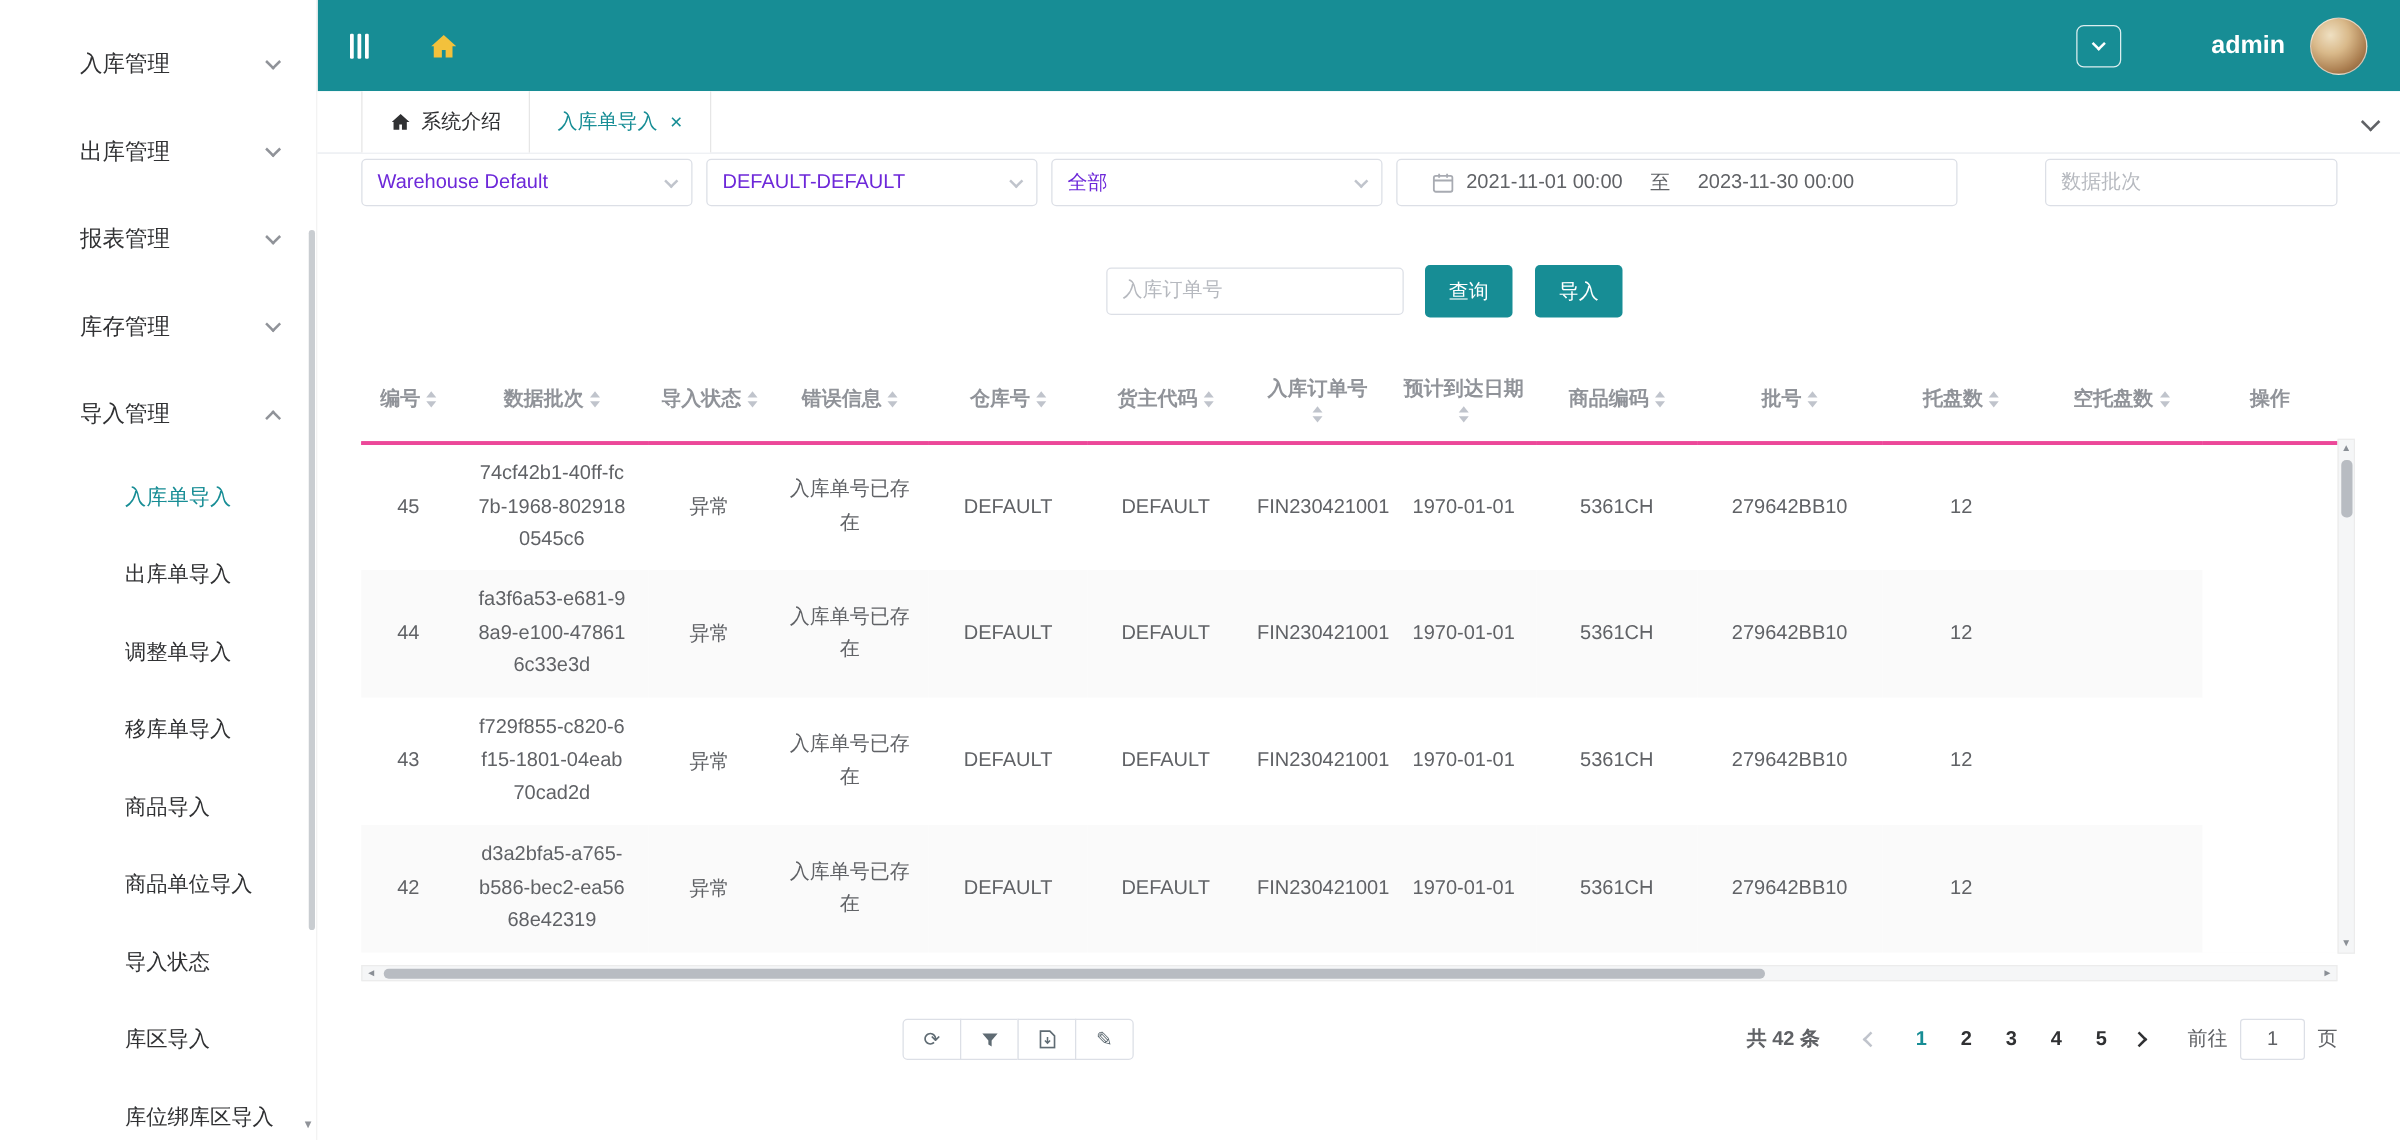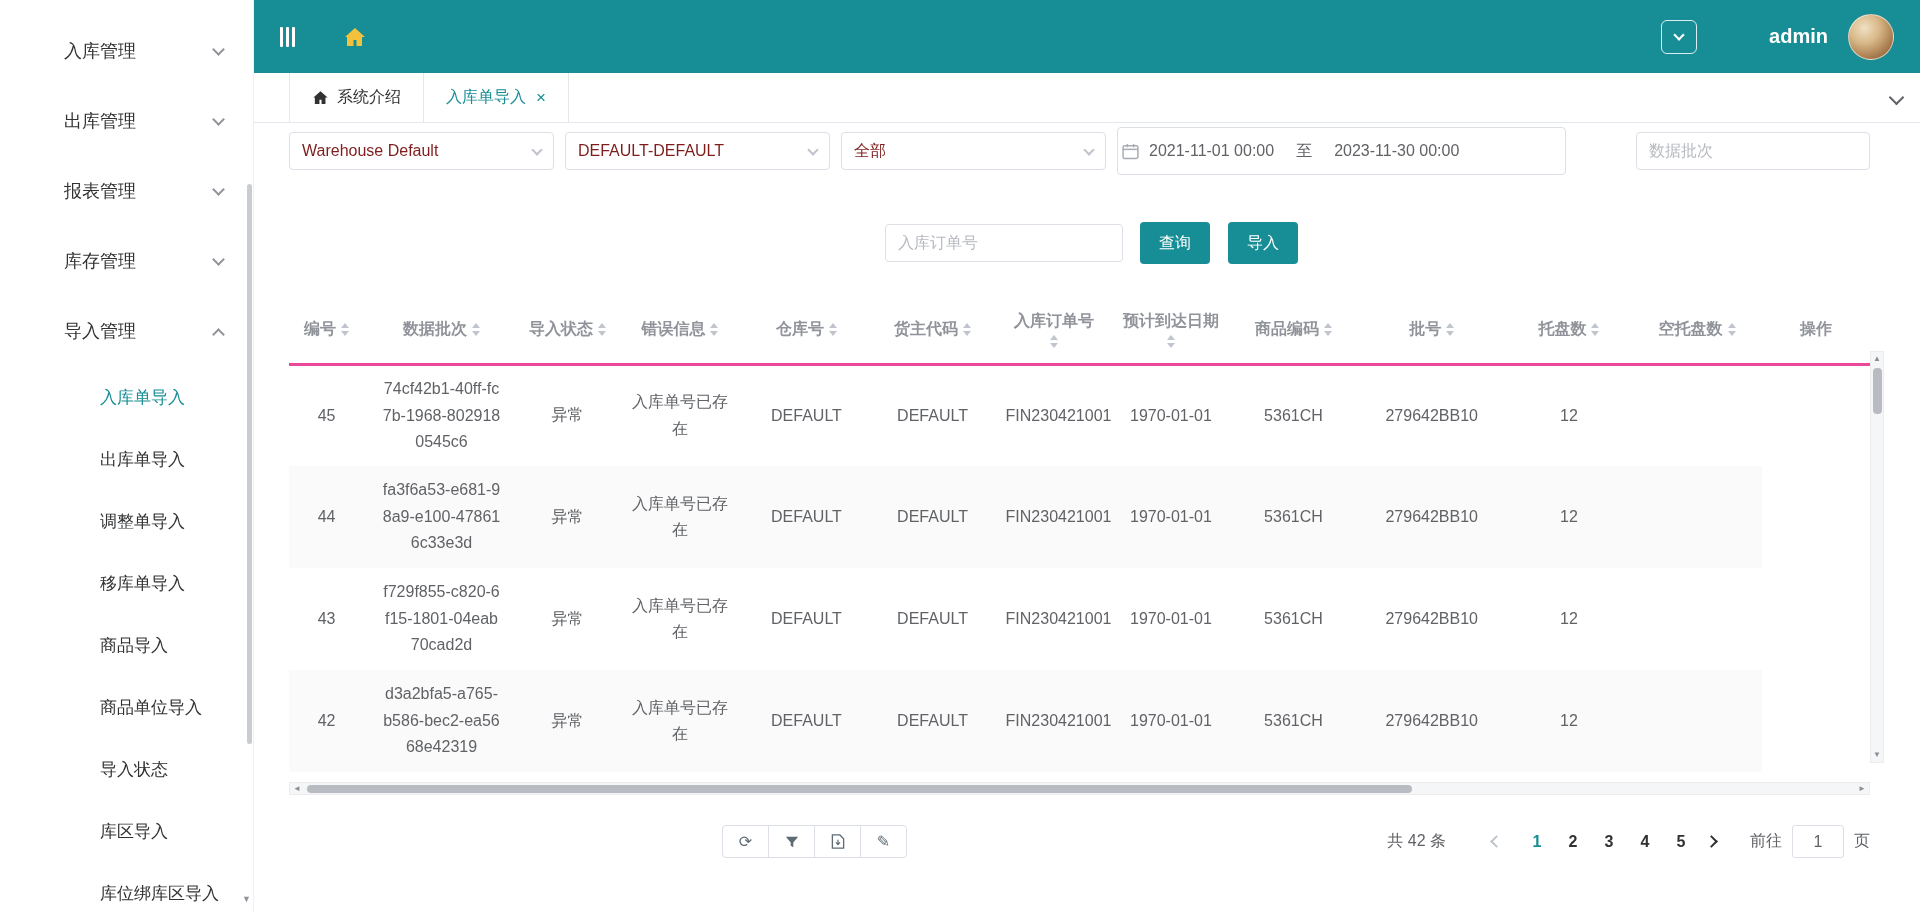--- a/index.html
+++ b/index.html
@@ -49,25 +49,25 @@
   .tab-home { width:17px; height:17px; }
   .tabbar-chev { position:absolute; right:18px; top:19px; width:11px; height:11px;
     border-right:2px solid #606266; border-bottom:2px solid #606266; transform:rotate(45deg); cursor:pointer; }
 
   .content { flex:1; padding:4px 50px 0 35px; position:relative; background:#fff; }
 
   
   .filter-row { display:flex; align-items:center; margin-top:0; }
   .select { width:265px; height:38px; border:1px solid #dcdfe6; border-radius:4px; background:#fff;
     display:flex; align-items:center; justify-content:space-between; padding:0 12px;
-    font-size:16px; color:#7f1d1d; margin-right:11px; cursor:pointer; }
+    font-size:16px; color:#6d28d9; margin-right:11px; cursor:pointer; }
   .sel-chev { width:8px; height:8px; border-right:2px solid #c0c4cc; border-bottom:2px solid #c0c4cc;
     transform:rotate(45deg); margin-top:-3px; }
-  .daterange { width:449px; height:48px; border:1px solid #dcdfe6; border-radius:4px; background:#fff;
-    display:flex; align-items:center; padding:0 4px; font-size:16px; color:#606266; cursor:pointer; }
+  .daterange { width:449px; height:38px; border:1px solid #dcdfe6; border-radius:4px; background:#fff;
+    display:flex; align-items:center; padding:0 28px; font-size:16px; color:#606266; cursor:pointer; }
   .daterange .cal { margin-right:10px; }
   .daterange .sep { margin:0 22px; color:#606266; }
   .txt-input { height:38px; border:1px solid #dcdfe6; border-radius:4px; padding:0 12px;
     font-size:16px; color:#606266; background:#fff; outline:none;
     font-family:"Liberation Sans","DejaVu Sans",sans-serif; }
   .txt-input::placeholder { color:#b6b9bf; }
   .batch-input { width:234px; margin-left:auto; }
 
   
   .action-row { display:flex; align-items:center; margin-top:47px; padding-left:596px; }
@@ -112,21 +112,21 @@
   .footer-row { display:flex; align-items:center; margin-top:30px; }
   .tgroup { display:inline-flex; margin-left:433px; }
   .tbtn { width:47px; height:33px; background:#fff; border:1px solid #dcdfe6; margin-left:-1px;
     display:flex; align-items:center; justify-content:center; cursor:pointer; color:#5f6b73;
     font-size:16px; }
   .tbtn:first-child { border-radius:4px 0 0 4px; margin-left:0; }
   .tbtn:last-child { border-radius:0 4px 4px 0; }
   .tbtn svg { display:block; }
 
   .pagination { margin-left:auto; display:flex; align-items:center; font-size:16px; color:#606266; }
-  .pg-total { margin-right:46px; }
+  .pg-total { margin-right:36px;font-weight:bold; }
   .pg-chev { width:9px; height:9px; border-right:2px solid #c0c4cc; border-bottom:2px solid #c0c4cc;
     cursor:pointer; }
   .pg-chev.left { transform:rotate(135deg); margin-right:18px; }
   .pg-chev.right { transform:rotate(-45deg); border-color:#303133; margin:0 20px 0 8px; }
   .pg-num { width:36px; text-align:center; font-weight:bold; color:#303133; cursor:pointer; }
   .pg-num.active { color:#178d95; }
   .goto-label { margin:0 10px 0 14px; }
   .goto-input { width:52px; height:33px; border:1px solid #dcdfe6; border-radius:3px;
     text-align:center; font-size:16px; color:#606266; outline:none;
     font-family:"Liberation Sans","DejaVu Sans",sans-serif; }

